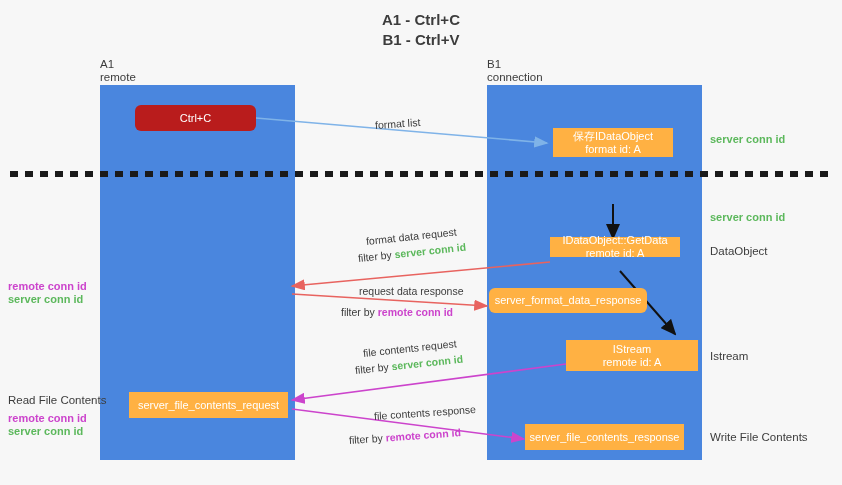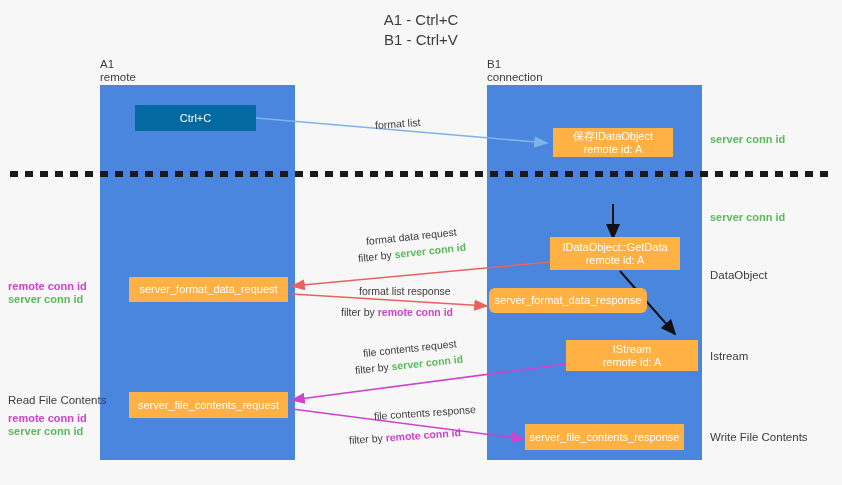--- a/index.html
+++ b/index.html
@@ -12,40 +12,41 @@
   }
   #root{position:absolute;left:0;top:0;width:842px;height:485px;}
 
   .abs{position:absolute;}
 
   
   .title{
     width:842px;text-align:center;top:10px;left:0;
     font-size:15px;color:#3c3c3c;line-height:20px;
     white-space:pre-line;
+    font-weight:bold;
   }
 
   
   .col-head{
     text-align:left;font-size:11.5px;color:#3c3c3c;line-height:13px;
     white-space:pre-line;
   }
 
   
   .lane{background:#4a86de;}
 
   
   .box{
     box-sizing:border-box;
     display:flex;align-items:center;justify-content:center;
     text-align:center;color:#ffffff;line-height:13px;
     white-space:pre-line;
     font-size:11px;
   }
-  .box.green{background:#0369a1;}
+  .box.green{background:#b91c1c;border-radius:6px;}
   .box.orange{background:#ffb143;}
 
   
   .lbl{font-size:11px;color:#3c3c3c;line-height:14px;}
   .lbl.green{color:#5cb85c;font-weight:bold;}
   .lbl.purple{color:#cc44cc;font-weight:bold;}
   .lbl.dark{color:#3c3c3c;}
   .lbl-right{font-size:11.5px;color:#3c3c3c;}
 
   
@@ -102,57 +103,56 @@
 
     <line x1="292" y1="409" x2="524" y2="439" stroke="#cc44cc" stroke-width="1.6" marker-end="url(#ah-mag)"></line>
   </svg>
 
   <div class="abs" style="left:10px;top:171px;width:822px;height:6px;
        background:repeating-linear-gradient(to right,#1a1a1a 0 8px,transparent 8px 15px);z-index:4;"></div>
 
   <div class="abs box green layer" style="left:135px;top:105px;width:121px;height:26px;">Ctrl+C</div>
 
   <div class="abs box orange layer" style="left:553px;top:128px;width:120px;height:29px;">保存IDataObject
-remote id: A</div>
+format id: A</div>
 
 
-  <div class="abs box orange layer" style="left:550px;top:237px;width:130px;height:33px;">IDataObject::GetData
+  <div class="abs box orange layer" style="left:550px;top:237px;width:130px;height:20px;">IDataObject::GetData
 remote id: A</div>
 
   <div class="abs box orange layer" style="left:566px;top:340px;width:132px;height:31px;">IStream
 remote id: A</div>
 
-  <div class="abs box orange layer" style="left:129px;top:277px;width:159px;height:25px;">server_format_data_request</div>
 
   <div class="abs box orange layer" style="left:489px;top:288px;width:158px;height:25px;border-radius:6px;">server_format_data_response</div>
 
   <div class="abs box orange layer" style="left:525px;top:424px;width:159px;height:26px;">server_file_contents_response</div>
 
   <div class="abs box orange layer" style="left:129px;top:392px;width:159px;height:26px;">server_file_contents_request</div>
 
   <div class="abs rot layer" style="left:375px;top:119px;transform:rotate(-4deg);">format list</div>
 
   <div class="abs rot layer" style="left:366px;top:235px;transform:rotate(-6deg);">format data request</div>
   <div class="abs rot layer mixed" style="left:358px;top:252px;transform:rotate(-6deg);"><span>filter by </span><span class="g">server conn id</span></div>
 
-  <div class="abs rot layer" style="left:359px;top:285px;">format list response</div>
+  <div class="abs rot layer" style="left:359px;top:285px;">request data response</div>
   <div class="abs rot layer mixed" style="left:341px;top:306px;"><span>filter by </span><span class="p">remote conn id</span></div>
 
   <div class="abs rot layer" style="left:363px;top:347px;transform:rotate(-6deg);">file contents request</div>
   <div class="abs rot layer mixed" style="left:355px;top:364px;transform:rotate(-6deg);"><span>filter by </span><span class="g">server conn id</span></div>
 
   <div class="abs rot layer" style="left:374px;top:410px;transform:rotate(-4deg);">file contents response</div>
   <div class="abs rot layer mixed" style="left:349px;top:434px;transform:rotate(-4deg);"><span>filter by </span><span class="p">remote conn id</span></div>
 
   <div class="abs lbl purple layer" style="left:8px;top:279px;">remote conn id</div>
   <div class="abs lbl green layer" style="left:8px;top:292px;">server conn id</div>
 
   <div class="abs lbl dark layer" style="left:8px;top:393px;font-size:11.5px;">Read File Contents</div>
   <div class="abs lbl purple layer" style="left:8px;top:411px;">remote conn id</div>
   <div class="abs lbl green layer" style="left:8px;top:424px;">server conn id</div>
 
   <div class="abs lbl green layer" style="left:710px;top:132px;">server conn id</div>
   <div class="abs lbl green layer" style="left:710px;top:210px;">server conn id</div>
-  <div class="abs lbl-right layer" style="left:710px;top:245px;margin-top:24px;">DataObject</div>
+  <div class="abs lbl-right layer" style="left:710px;top:245px;">DataObject</div>
   <div class="abs lbl-right layer" style="left:710px;top:350px;">Istream</div>
   <div class="abs lbl-right layer" style="left:710px;top:431px;">Write File Contents</div>
 
 </div>
 
 </body></html>

